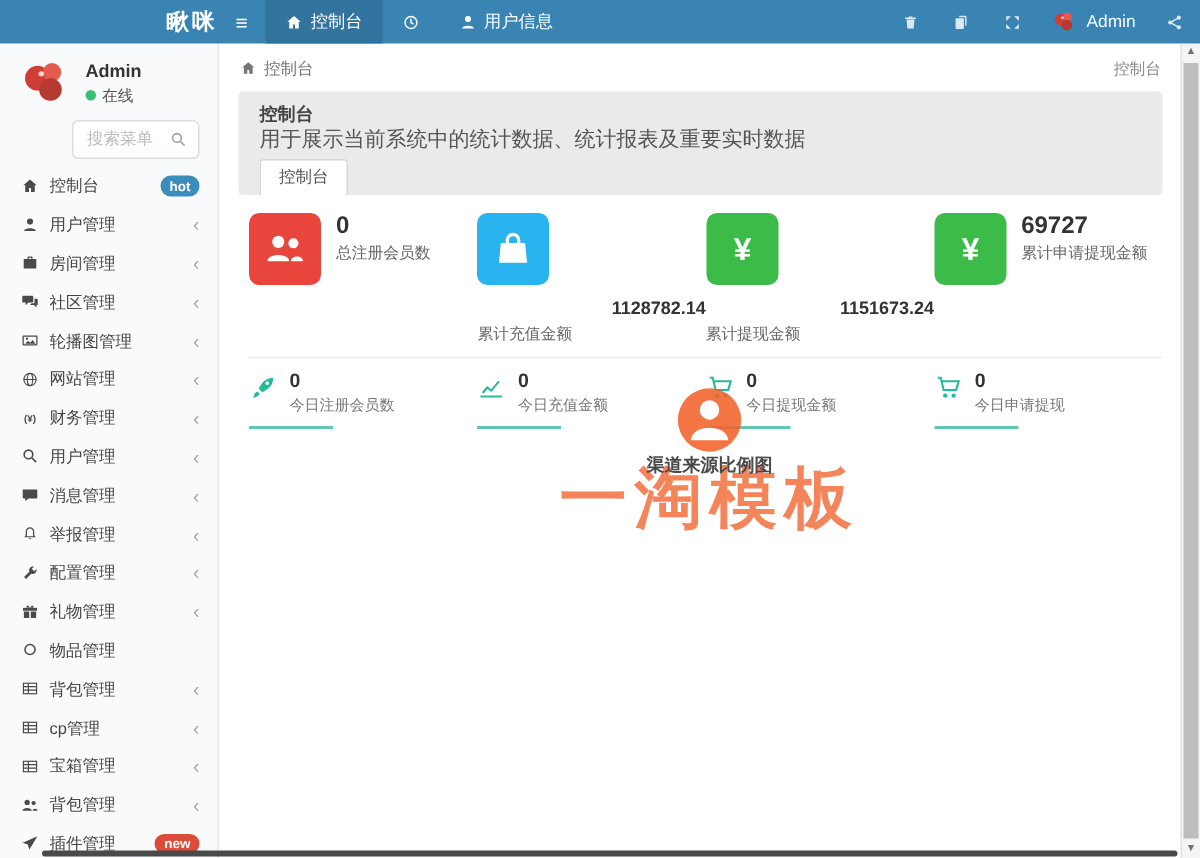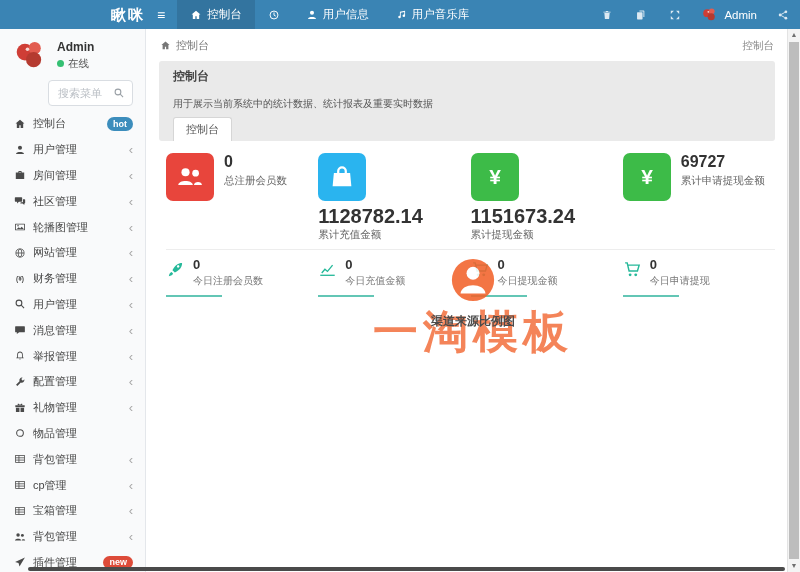--- a/index.html
+++ b/index.html
@@ -35,29 +35,29 @@
   .side-label{flex:1;white-space:nowrap;overflow:hidden;}
   .chev{color:#a8a8a8;font-size:13px;line-height:1;}
   .badge{font-size:9px;font-weight:bold;color:#fff;padding:1.5px 6px;border-radius:8px;line-height:1.2;}
   
   .main{position:absolute;top:29px;left:146px;right:0;bottom:0;background:#fff;overflow:hidden;}
   .breadcrumb{display:flex;align-items:center;gap:5px;padding:9px 26px 7px 14px;font-size:11px;color:#777;}
   .bc-home{width:11px;height:11px;color:#777;fill:#777;}
   .bc-right{margin-left:auto;color:#8a8a8a;font-size:10.5px;}
   .callout{margin:1px 25px 0 13px;background:#eaeaea;border-radius:3px;padding:8px 14px 0;}
   .callout-title{font-size:12px;font-weight:bold;color:#444;line-height:14px;}
-  .callout-desc{font-size:10px;color:#555;margin-top:14px;line-height:13px;}
+  .callout-desc{font-size:14px;color:#555;margin-top:3px;line-height:13px;}
   .tab{display:inline-block;margin-top:7px;background:#fff;border:1px solid #d6d6d6;border-bottom:none;border-radius:3px 3px 0 0;padding:5px 12px;font-size:11px;color:#555;cursor:pointer;line-height:13px;}
   .stats-grid{display:grid;grid-template-columns:repeat(4,1fr);margin:12px 25px 0 20px;}
   .stat-cell{border-bottom:1px solid #ededed;padding-bottom:8px;}
   .stat-card.side{display:flex;gap:10px;align-items:flex-start;}
   .stat-icon{width:48px;height:48px;border-radius:7px;display:flex;align-items:center;justify-content:center;color:#fff;flex:none;}
   .sti{width:28px;height:28px;color:#fff;fill:#fff;}
   .stat-value{font-size:16px;font-weight:bold;color:#333;line-height:18px;}
-  .below .stat-value{margin-top:6px;font-size:20px;}
+  .below .stat-value{margin-top:6px;font-size:12px;text-align:right;}
   .stat-label{font-size:10.5px;color:#666;margin-top:3px;line-height:13px;}
   .today-grid{display:grid;grid-template-columns:repeat(4,1fr);margin:8px 25px 0 20px;}
   .today-row{display:flex;gap:8px;align-items:flex-start;}
   .tdi{width:19px;height:19px;color:#26b99a;fill:#26b99a;margin-top:2px;flex:none;}
   .today-value{font-size:13px;font-weight:bold;color:#333;line-height:14px;}
   .today-label{font-size:10px;color:#777;margin-top:2px;}
   .today-underline{width:56px;height:2px;background:#63c6b5;margin-top:7px;}
   .chart-title{text-align:center;font-size:12px;font-weight:bold;color:#4a4a4a;margin-top:16px;position:relative;z-index:3;}
   .watermark{position:absolute;top:227px;left:50%;transform:translateX(-50%);display:flex;align-items:center;gap:5px;z-index:2;pointer-events:none;white-space:nowrap;flex-direction:column;}
   .wm-logo{width:48px;height:48px;opacity:.88;}
@@ -217,26 +217,20 @@
         <svg class="ni" viewBox="0 0 20 20">
           <use href="#i-clock"></use>
         </svg>
       </div>
       <div class="nav-item">
         <svg class="ni" viewBox="0 0 20 20">
           <use href="#i-user"></use>
         </svg>
         <span>用户信息</span>
       </div>
-      <div class="nav-item">
-        <svg class="ni" viewBox="0 0 20 20">
-          <use href="#i-music"></use>
-        </svg>
-        <span>用户音乐库</span>
-      </div>
     </div>
   <div class="nav-right">
     <div id="nav-right-icons" style="display:flex;align-items:stretch;">
         <div class="nav-icon-btn">
           <svg class="ni" viewBox="0 0 20 20">
             <use href="#i-trash"></use>
           </svg>
         </div>
         <div class="nav-icon-btn">
           <svg class="ni" viewBox="0 0 20 20">

